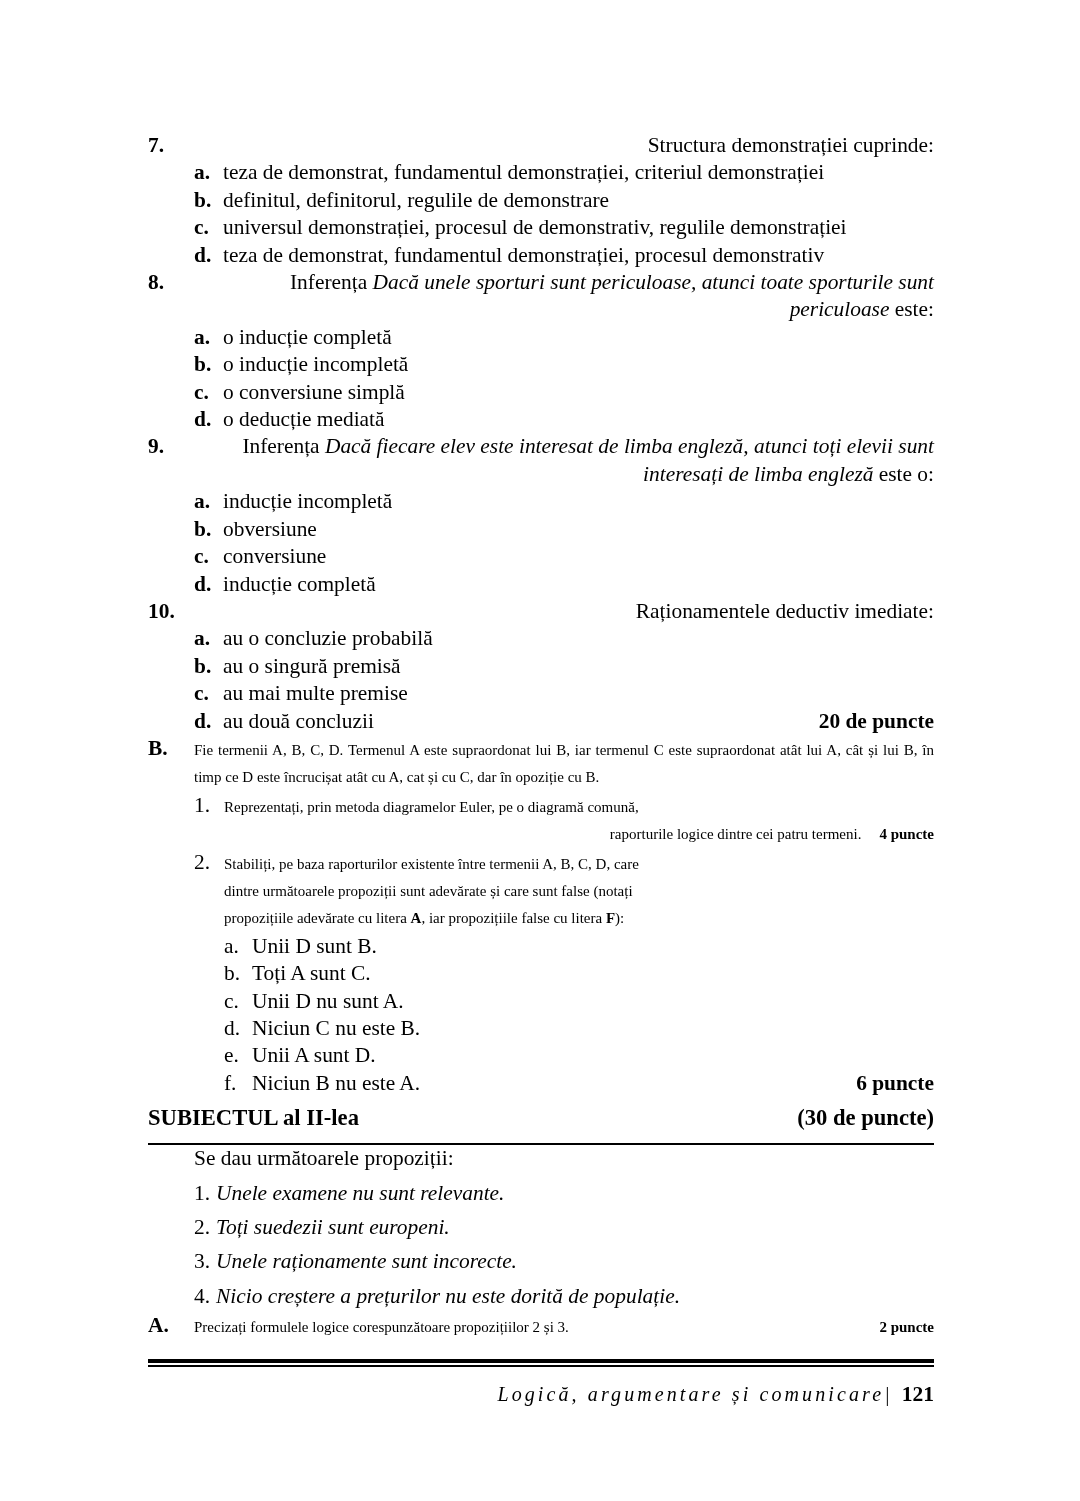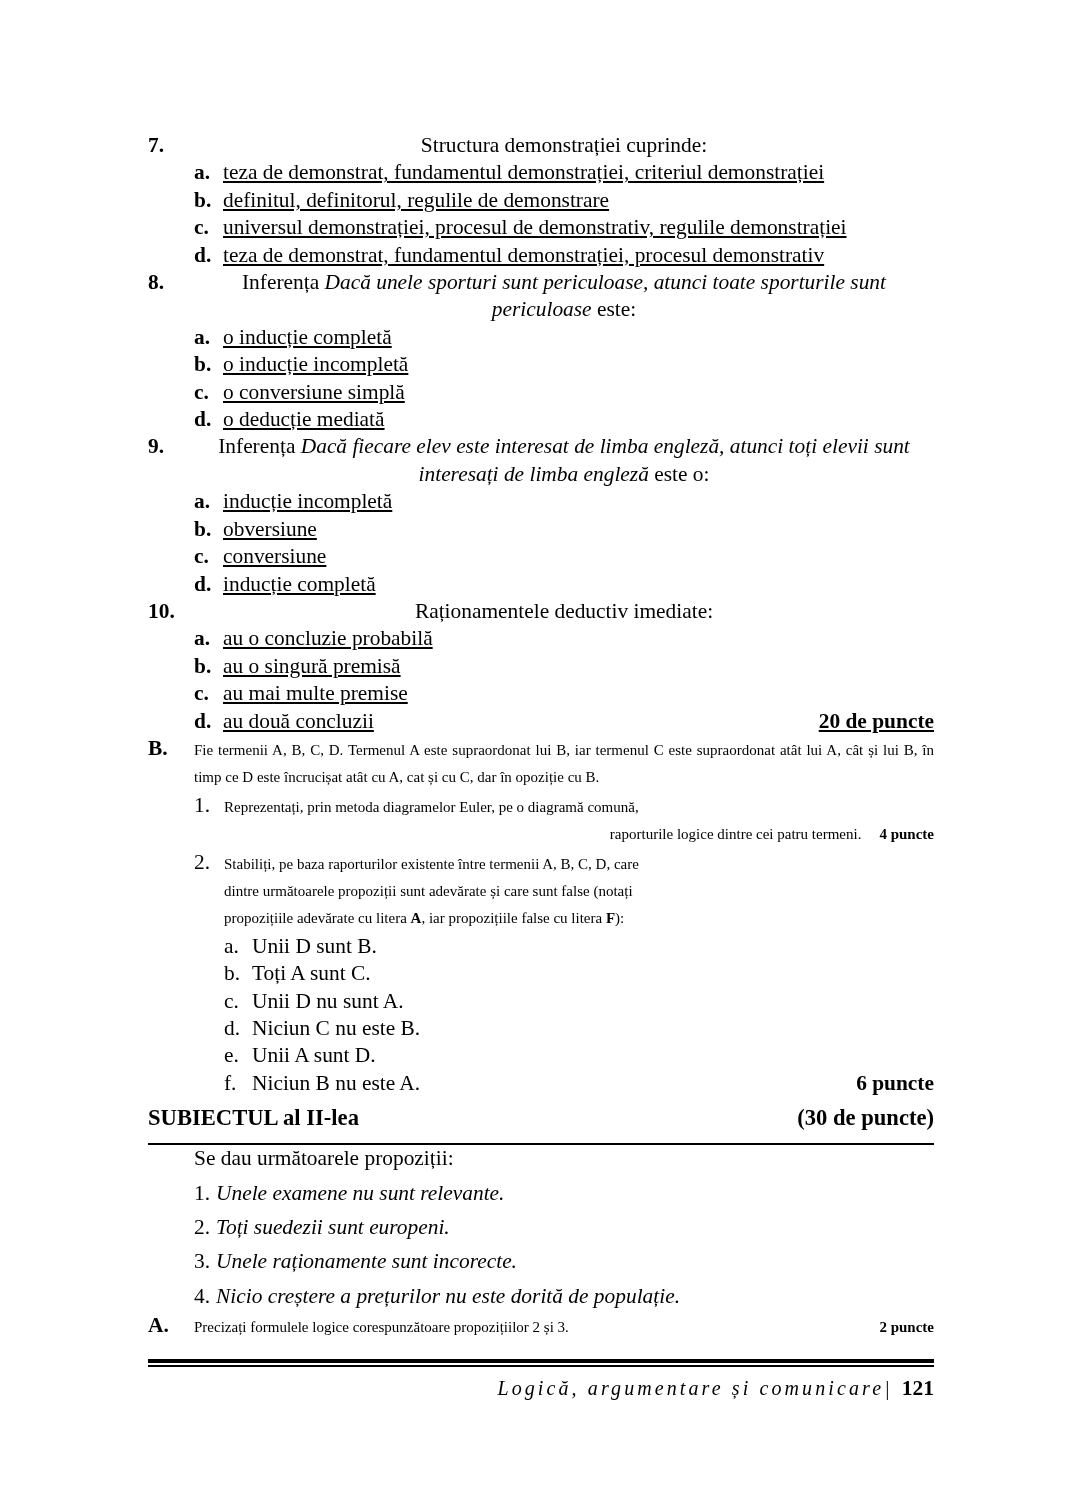--- a/index.html
+++ b/index.html
@@ -45,21 +45,21 @@
     font-weight: bold;
     text-align: left;
     font-size: 21.4px;
     line-height: 27.4px;
   }
   .q-num.wide { width: 46px; }
   .q-stem {
     flex: 1 1 auto;
     font-size: 21.4px;
     line-height: 27.4px;
-    text-align: center;
+    text-align: right;
   }
   .q-stem .ital { font-style: italic; }
 
   
   .opts {
     margin: 0;
     padding: 0;
   }
   .opt-row {
     display: flex;
@@ -73,21 +73,20 @@
     font-size: 21.4px;
     line-height: 27.4px;
   }
   .opt-text {
     flex: 1 1 auto;
     font-size: 21.4px;
     line-height: 27.4px;
     display: flex;
     justify-content: space-between;
     align-items: center;
-    text-decoration: underline;
   }
   .pts {
     font-weight: bold;
     white-space: nowrap;
     margin-left: 18px;
   }
 
   
   .sec-row {
     display: flex;
@@ -208,21 +207,21 @@
     height: 2px;
     background: #ffffff;
     width: 100%;
   }
   .footer-rule-thin {
     height: 1.5px;
     background: #000000;
     width: 100%;
   }
   .footer-text {
-    margin-top: 8px;
+    margin-top: 14px;
     text-align: right;
     font-size: 20px;
     line-height: 26px;
   }
   .footer-title {
     font-style: italic;
     letter-spacing: 3.1px;
   }
   .footer-page {
     font-weight: bold;

